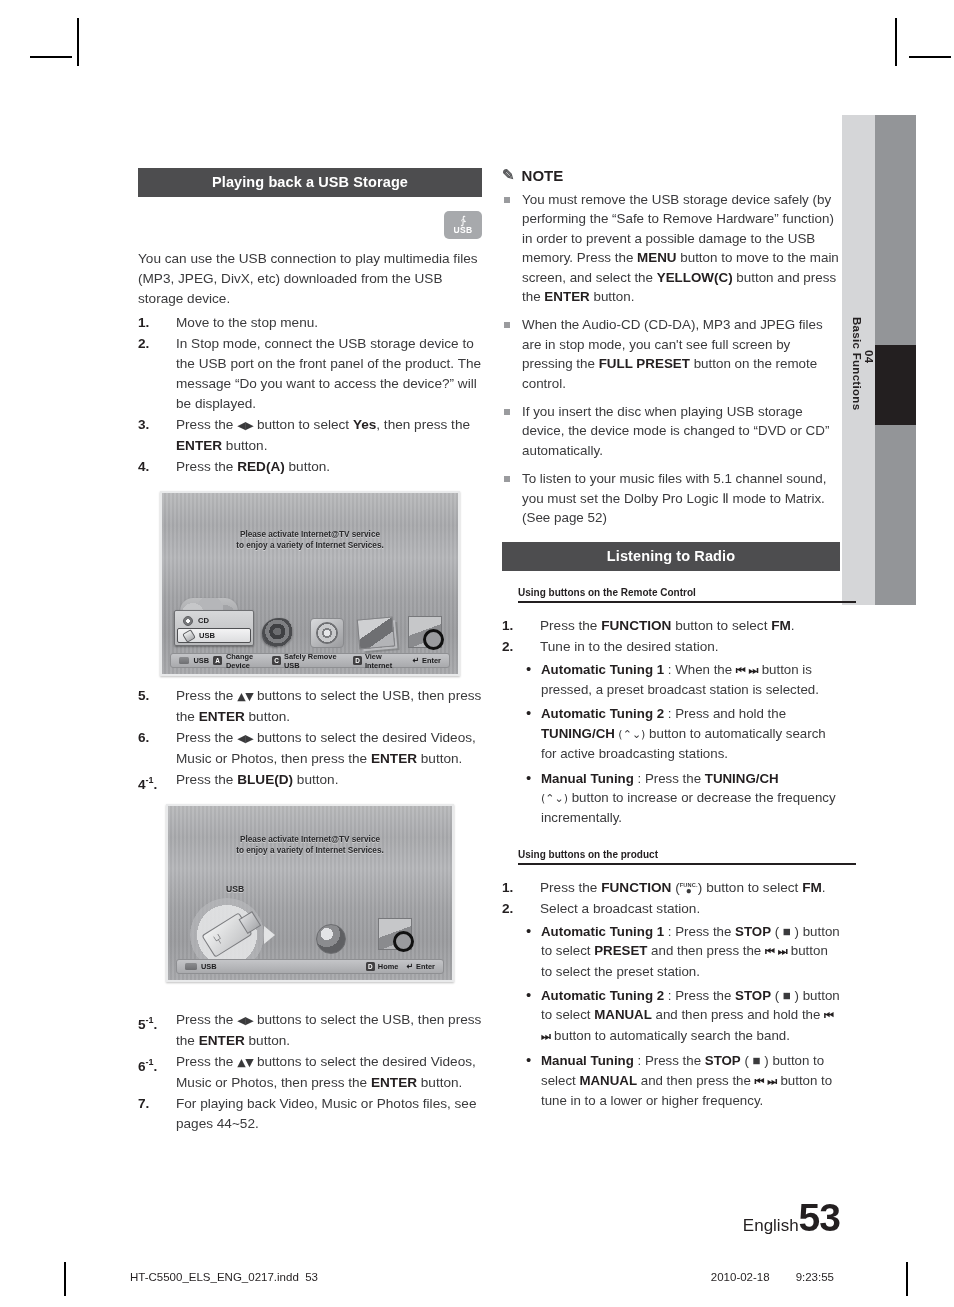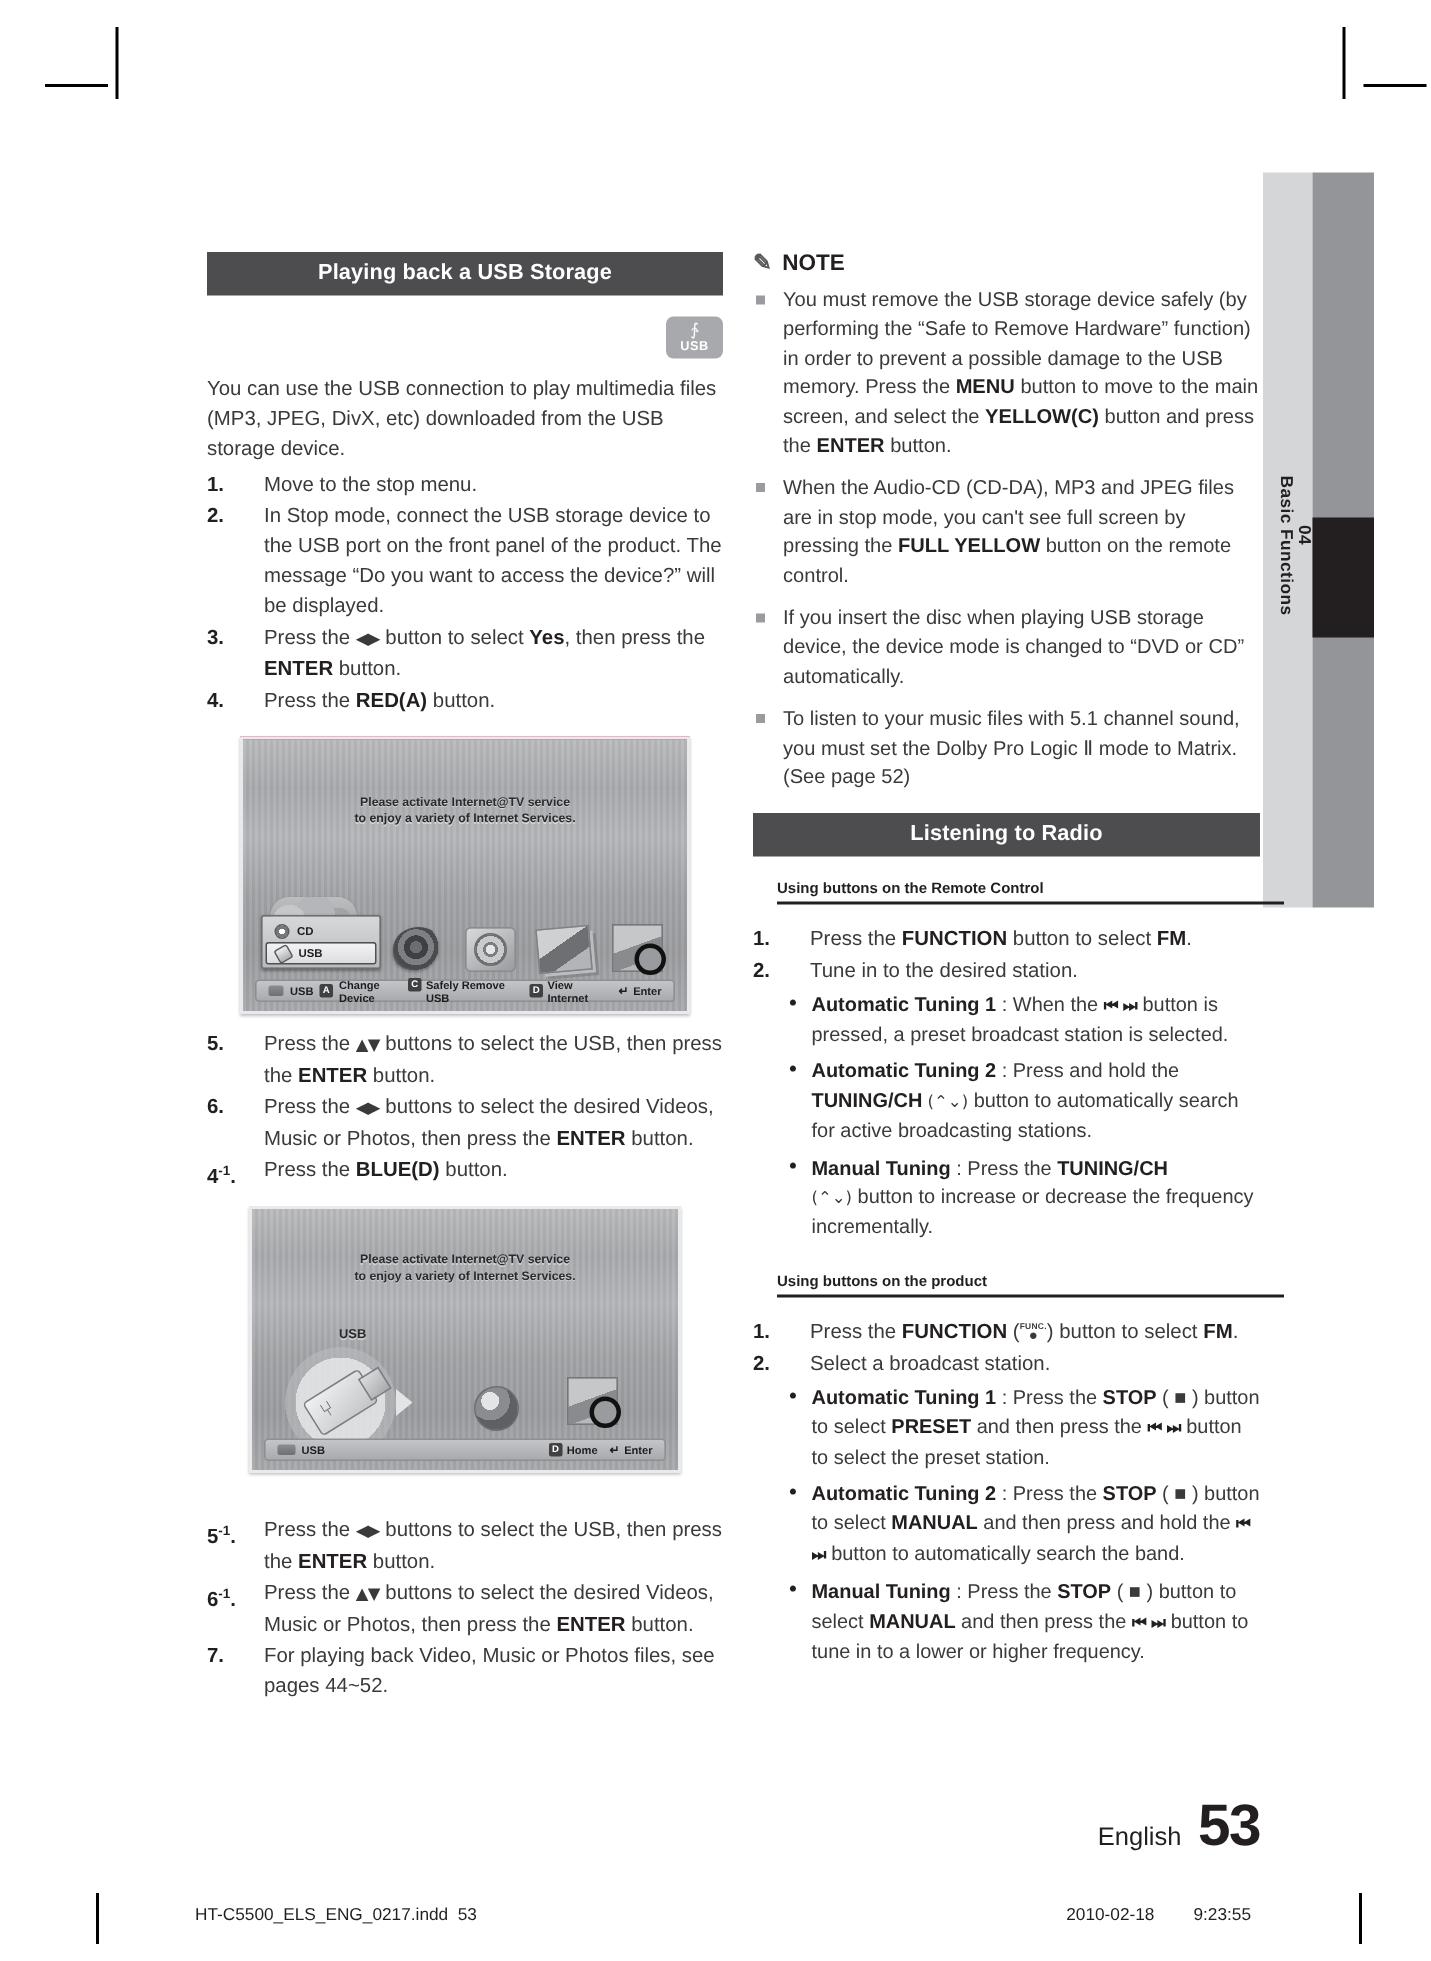--- a/index.html
+++ b/index.html
@@ -276,21 +276,21 @@
   .funcbtn {
     display:inline-block; text-align:center; line-height:7px;
     vertical-align:middle;
   }
   .funcbtn .t { font-size:5.6px; font-weight:bold; display:block; letter-spacing:.2px;}
   .funcbtn .d { font-size:10px; display:block; margin-top:-2px;}
 
   
   .pagenum {
     position:absolute; right:114px; top:1196px;
-    display:flex; align-items:baseline; gap:11px;
+    display:flex; align-items:baseline; 
   }
   .pagenum .lang { font-size:17px; color:#231f20; }
   .pagenum .num { font-size:39px; font-weight:bold; color:#231f20; letter-spacing:-1px; }
 
   .footer-rule-l { position:absolute; left:64px; top:1262px; width:2px; height:34px; background:#000; }
   .footer-rule-r { position:absolute; left:906px; top:1262px; width:2px; height:34px; background:#000; }
   .footer-file { position:absolute; left:82px; top:1271px; font-size:11.5px; color:#231f20;padding-left:48px; }
   .footer-meta { position:absolute; right:120px; top:1271px; font-size:11.5px; color:#231f20; display:flex; gap:26px;}
 </style>
 </head>
@@ -373,21 +373,21 @@
         </div>
 
         <div class="shot-bottombar">
           <div class="bb-left">
             <span class="usbmini"></span>
             <span>USB</span>
             <span class="kchip">A</span>
             <span>Change Device</span>
           </div>
           <div class="bb-right">
-            <span style="display:flex;align-items:flex-start;gap:3px;">
+            <span style="display:flex;align-items:center;gap:3px;">
               <span class="kchip">C</span>
               <span>Safely Remove USB</span>
             </span>
             <span style="display:flex;align-items:center;gap:3px;">
               <span class="kchip">D</span>
               <span>View Internet</span>
             </span>
             <span style="display:flex;align-items:center;gap:3px;">
               <span class="entericon">↵</span>
               <span>Enter</span>
@@ -469,21 +469,21 @@
     <div class="note-title">
       <span class="pencil">✎</span>
       <span>NOTE</span>
     </div>
 
     <ul class="notes">
       <li>
         <span>You must remove the USB storage device safely (by performing the “Safe to Remove Hardware” function) in order to prevent a possible damage to the USB memory. Press the </span><b>MENU</b><span> button to move to the main screen, and select the </span><b>YELLOW(C)</b><span> button and press the </span><b>ENTER</b><span> button.</span>
       </li>
       <li>
-        <span>When the Audio-CD (CD-DA), MP3 and JPEG files are in stop mode, you can't see full screen by pressing the </span><b>FULL YELLOW</b><span> button on the remote control.</span>
+        <span>When the Audio-CD (CD-DA), MP3 and JPEG files are in stop mode, you can't see full screen by pressing the </span><b>FULL PRESET</b><span> button on the remote control.</span>
       </li>
       <li>
         <span>If you insert the disc when playing USB storage device, the device mode is changed to “DVD or CD” automatically.</span>
       </li>
       <li>
         <span>To listen to your music files with 5.1 channel sound, you must set the Dolby Pro Logic Ⅱ mode to Matrix. (See page 52)</span>
       </li>
     </ul>
 
     <div class="section-bar" style="margin-top:14px;">Listening to Radio</div>

